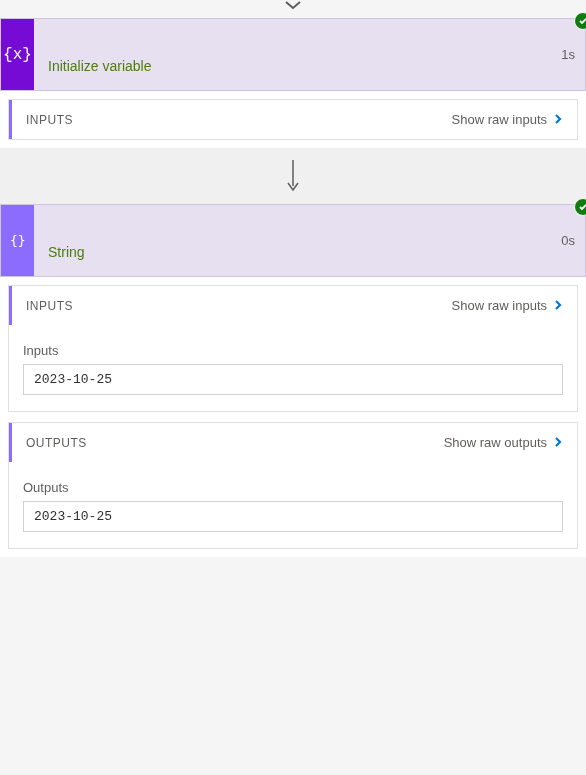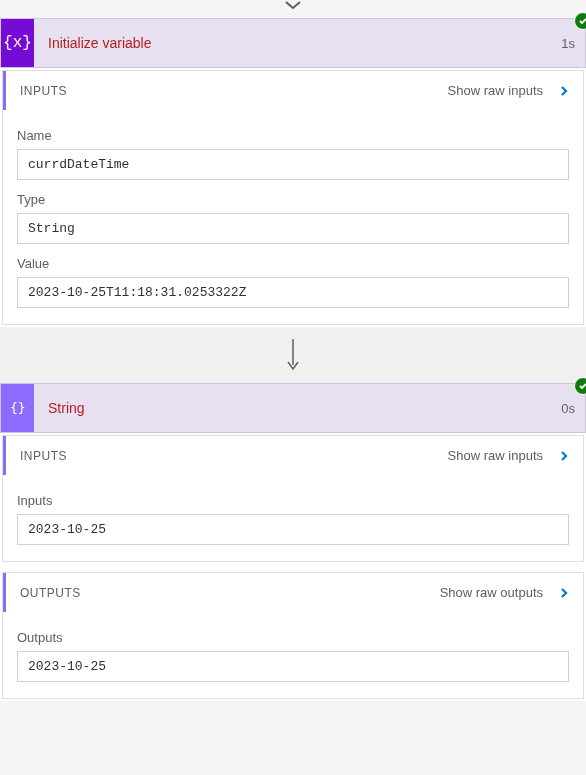--- a/index.html
+++ b/index.html
@@ -32,21 +32,22 @@
       color: #fff;
       font-size: 16px;
       font-family: 'Courier New', monospace;
     }
     .icon-box.var { background: #770BD6; }
     .icon-box.compose { background: #8c6cff; }
     .action-header .title {
       flex: 1;
       padding: 16px 14px;
       font-size: 14px;
-      color: #b91c1c;
+      color: #4d7c0f;
+      margin-top: 23px;
     }
     .action-header .duration {
       display: flex;
       align-items: center;
       padding: 8px 10px;
       font-size: 13px;
       color: #605e5c;
     }
     .success-badge {
       position: absolute;
@@ -57,21 +58,21 @@
       border-radius: 50%;
       background: #107C10;
       display: flex;
       align-items: center;
       justify-content: center;
       color: #fff;
       font-size: 11px;
       border: 1px solid #fff;
     }
     .section-container {
-      padding: 2px;
+      padding: 8px;
       background: #fff;
     }
     .section {
       border: 1px solid #e1dfdd;
       background: #fff;
       margin-bottom: 10px;
     }
     .section:last-child { margin-bottom: 0; }
     .section-header {
       display: flex;
@@ -80,22 +81,21 @@
       padding: 12px 14px;
       border-left: 3px solid #8c6cff;
     }
     .section-header .label {
       font-size: 12px;
       letter-spacing: 0.5px;
       color: #605e5c;
     }
     .show-link {
       display: flex;
-      align-items: center;
-      gap: 16px;
+      gap: 6px;
       color: #605e5c;
       font-size: 13px;
       cursor: pointer;
     }
     .show-link svg { stroke: #0078d4; }
     .section-body {
       padding: 6px 14px 16px 14px;
     }
     .field {
       margin-top: 12px;
@@ -145,34 +145,20 @@
     <div class="section">
       <div class="section-header">
         <span class="label">INPUTS</span>
         <div class="show-link">
           <span>Show raw inputs</span>
           <svg width="10" height="14" viewBox="0 0 10 14">
               <path d="M3 3 L7 7 L3 11" fill="none" stroke-width="2.2"></path>
             </svg>
         </div>
       </div>
-      <div class="section-body">
-        <div class="field">
-          <div class="field-label">Name</div>
-          <div class="field-value">currdDateTime</div>
-        </div>
-        <div class="field">
-          <div class="field-label">Type</div>
-          <div class="field-value">String</div>
-        </div>
-        <div class="field">
-          <div class="field-label">Value</div>
-          <div class="field-value">2023-10-25T11:18:31.0253322Z</div>
-        </div>
-      </div>
     </div>
   </div>
 </div>
 
 <div class="gap-area">
   <div class="arrow-connector">
     <svg width="20" height="32" viewBox="0 0 20 32">
       <line x1="10" y1="0" x2="10" y2="26" stroke="#605e5c" stroke-width="1.5"></line>
       <path d="M5 23 L10 30 L15 23" fill="none" stroke="#605e5c" stroke-width="1.5"></path>
     </svg>

